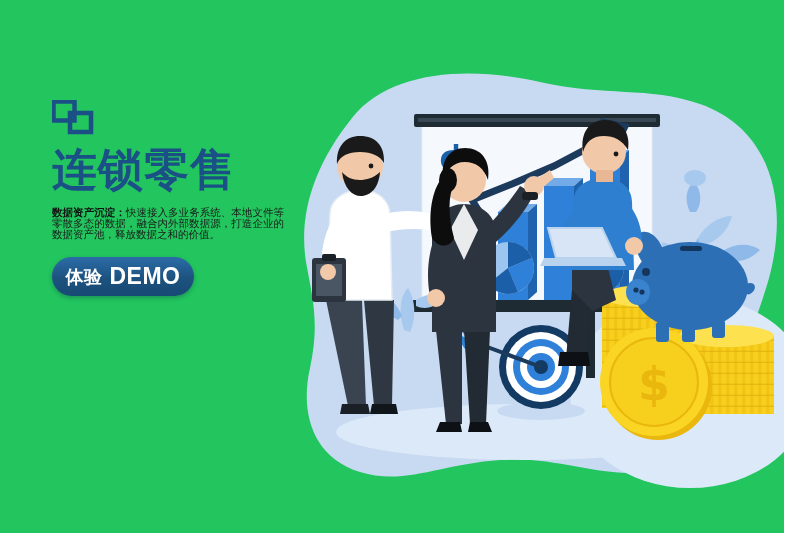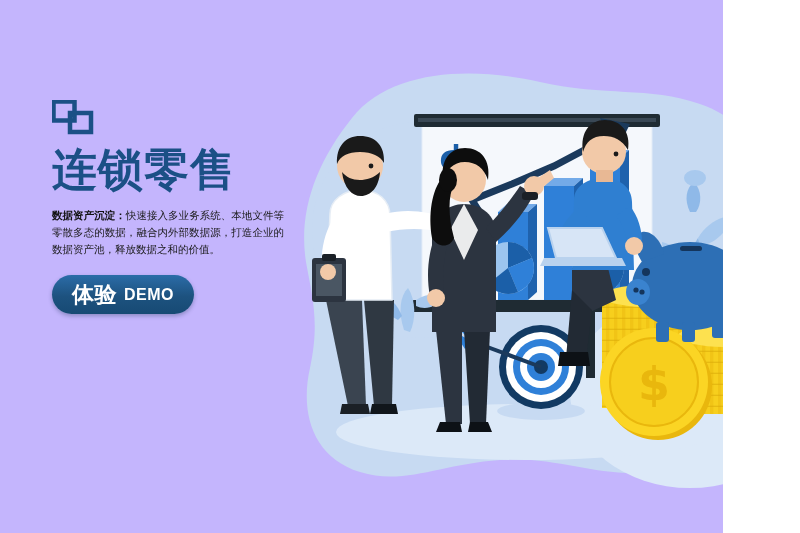--- a/index.html
+++ b/index.html
@@ -4,22 +4,22 @@
 <style>
   * { box-sizing: border-box; margin: 0; padding: 0; }
   html, body {
     width: 800px; height: 533px;
     background: #ffffff;
     font-family: "Liberation Sans", "DejaVu Sans", sans-serif;
     overflow: hidden;
   }
   #banner {
     position: relative;
-    width: 723px; height: 533px;
-    background: #c4b5fd;
+    width: 784px; height: 533px;
+    background: #22c55e;
     overflow: hidden;
   }
 
   
   .blob-wrap { position: absolute; inset: 0; pointer-events: none; }
 
   
   .left-col {
     position: absolute;
     left: 52px; top: 100px;
@@ -37,47 +37,47 @@
     color: #1b5086;
     letter-spacing: 1px;
     white-space: nowrap;
   }
 
   .body-copy {
     margin-top: 14px;
     width: 232px;
     font-family: Liberation Serif, serif;
     font-size: 10.5px;
-    line-height: 17px;
+    line-height: 11px;
     color: #1a1a1a;
     text-align: justify;
   }
   .body-copy p { margin: 0; }
   .body-copy b { font-weight: 700; color: #111; }
 
   .demo-btn {
     margin-top: 17px;
     display: inline-flex;
     align-items: center;
     justify-content: center;
     gap: 7px;
     width: 142px; height: 39px;
     border: none;
     border-radius: 20px;
     background: linear-gradient(180deg, #2b6ca8 0%, #1d527f 55%, #174a74 100%);
     box-shadow: 0 2px 4px rgba(20,50,80,.33);
     cursor: pointer;
   }
   .demo-btn .cn {
-    color: #ffffff; font-size: 22px; font-weight: 700;
+    color: #ffffff; font-size: 18px; font-weight: 700;
     font-family: "DejaVu Sans", "Liberation Sans", sans-serif;
     letter-spacing: .5px;
   }
   .demo-btn .en {
-    color: #ffffff; font-size: 16px; font-weight: 700;
+    color: #ffffff; font-size: 23px; font-weight: 700;
     font-family: "Liberation Sans", sans-serif;
     letter-spacing: .5px;
   }
 
   
   .illus { position: absolute; left: 286px; top: 0; width: 514px; height: 533px; }
   .illus svg { display: block; }
 </style>
 </head>
 <body>

